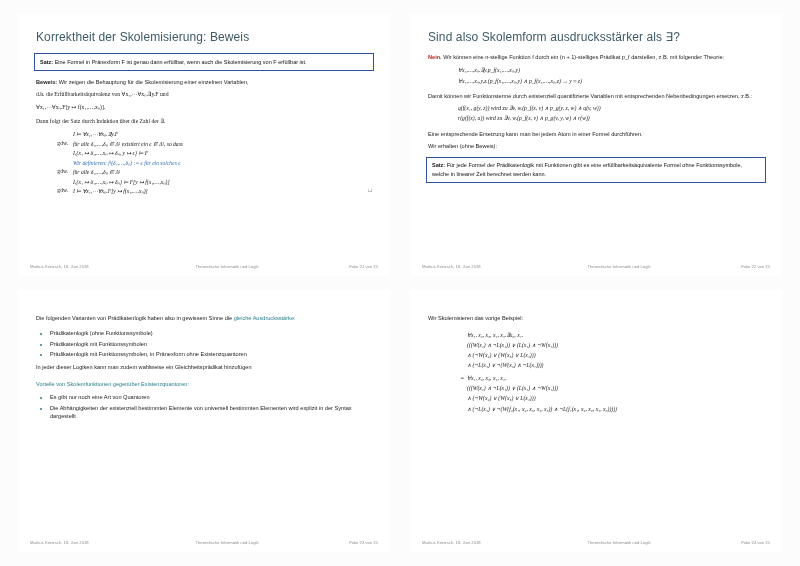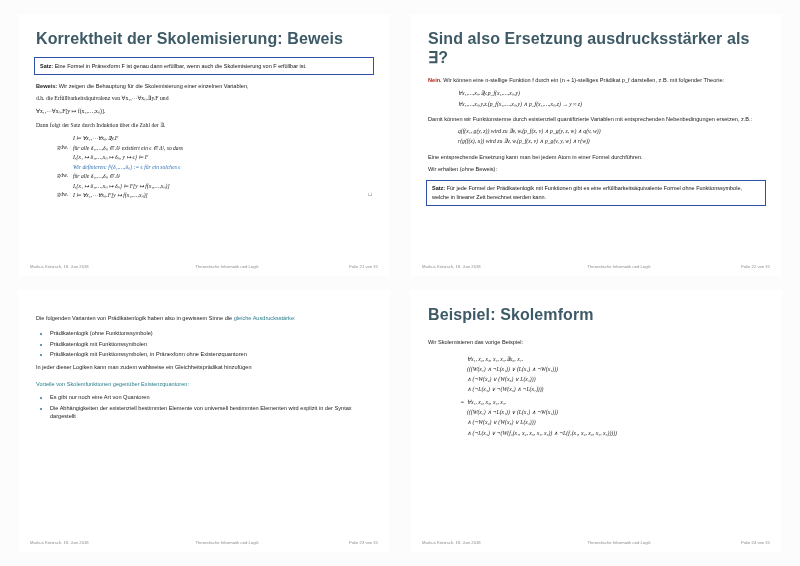--- a/index.html
+++ b/index.html
@@ -28,25 +28,25 @@
     box-sizing: border-box;
     padding: 10px 12px 0 12px;
     overflow: hidden;
   }
   .slide.s1 { left: 18px;  top: 14px; }
   .slide.s2 { left: 410px; top: 14px; }
   .slide.s3 { left: 18px;  top: 290px; }
   .slide.s4 { left: 410px; top: 290px; }
 
   .slide-title {
-    font-size: 16px;
+    font-size: 12px;
     color: #3d5a66;
     letter-spacing: 0.1px;
     margin: 6px 0 9px 6px;
-    font-weight: bold;
+    font-weight: normal;
   }
   .body {
     font-size: 5.6px;
     line-height: 1.55;
     color: #1c1c1c;
     padding: 0 6px;
   }
   .body p { margin: 0 0 3.5px 0; }
 
   .box {
@@ -185,21 +185,21 @@
     </div>
 
     <div class="footer">
       <span>Markus Krötzsch, 18. Juni 2018</span>
       <span class="mid">Theoretische Informatik und Logik</span>
       <span>Folie 21 von 31</span>
     </div>
   </div>
 
   <div class="slide s2">
-    <div class="slide-title">Sind also Ersetzung ausdrucksstärker als ∃?</div>
+    <div class="slide-title">Sind also Skolemform ausdrucksstärker als ∃?</div>
 
     <div class="body">
       <p>
         <span class="red kw">Nein.</span>
         <span>Wir können eine n-stellige Funktion f durch ein (n + 1)-stelliges Prädikat p_f darstellen, z.B. mit folgender Theorie:</span>
       </p>
       <div class="theory">
         <div>∀x₁,…,xₙ.∃y.p_f(x₁,…,xₙ,y)</div>
         <div>∀x₁,…,xₙ,y,z.(p_f(x₁,…,xₙ,y) ∧ p_f(x₁,…,xₙ,z) → y ≈ z)</div>
       </div>
@@ -249,21 +249,20 @@
     </div>
 
     <div class="footer">
       <span>Markus Krötzsch, 18. Juni 2018</span>
       <span class="mid">Theoretische Informatik und Logik</span>
       <span>Folie 23 von 31</span>
     </div>
   </div>
 
   <div class="slide s4">
-    <div class="slide-title">Beispiel: Skolemform</div>
 
     <div class="body" style="margin-top:14px">
       <p>Wir Skolemisieren das vorige Beispiel:</p>
 
       <div class="eqgrid" style="margin-top:7px">
         <div class="op"></div>
         <div>∀x₁, x₂, x₃, x₄, x₅.∃x₆, x₇.</div>
         <div class="op"></div>
         <div>(((W(x₁) ∧ ¬L(x₁)) ∨ (L(x₁) ∧ ¬W(x₁)))</div>
         <div class="op"></div>

